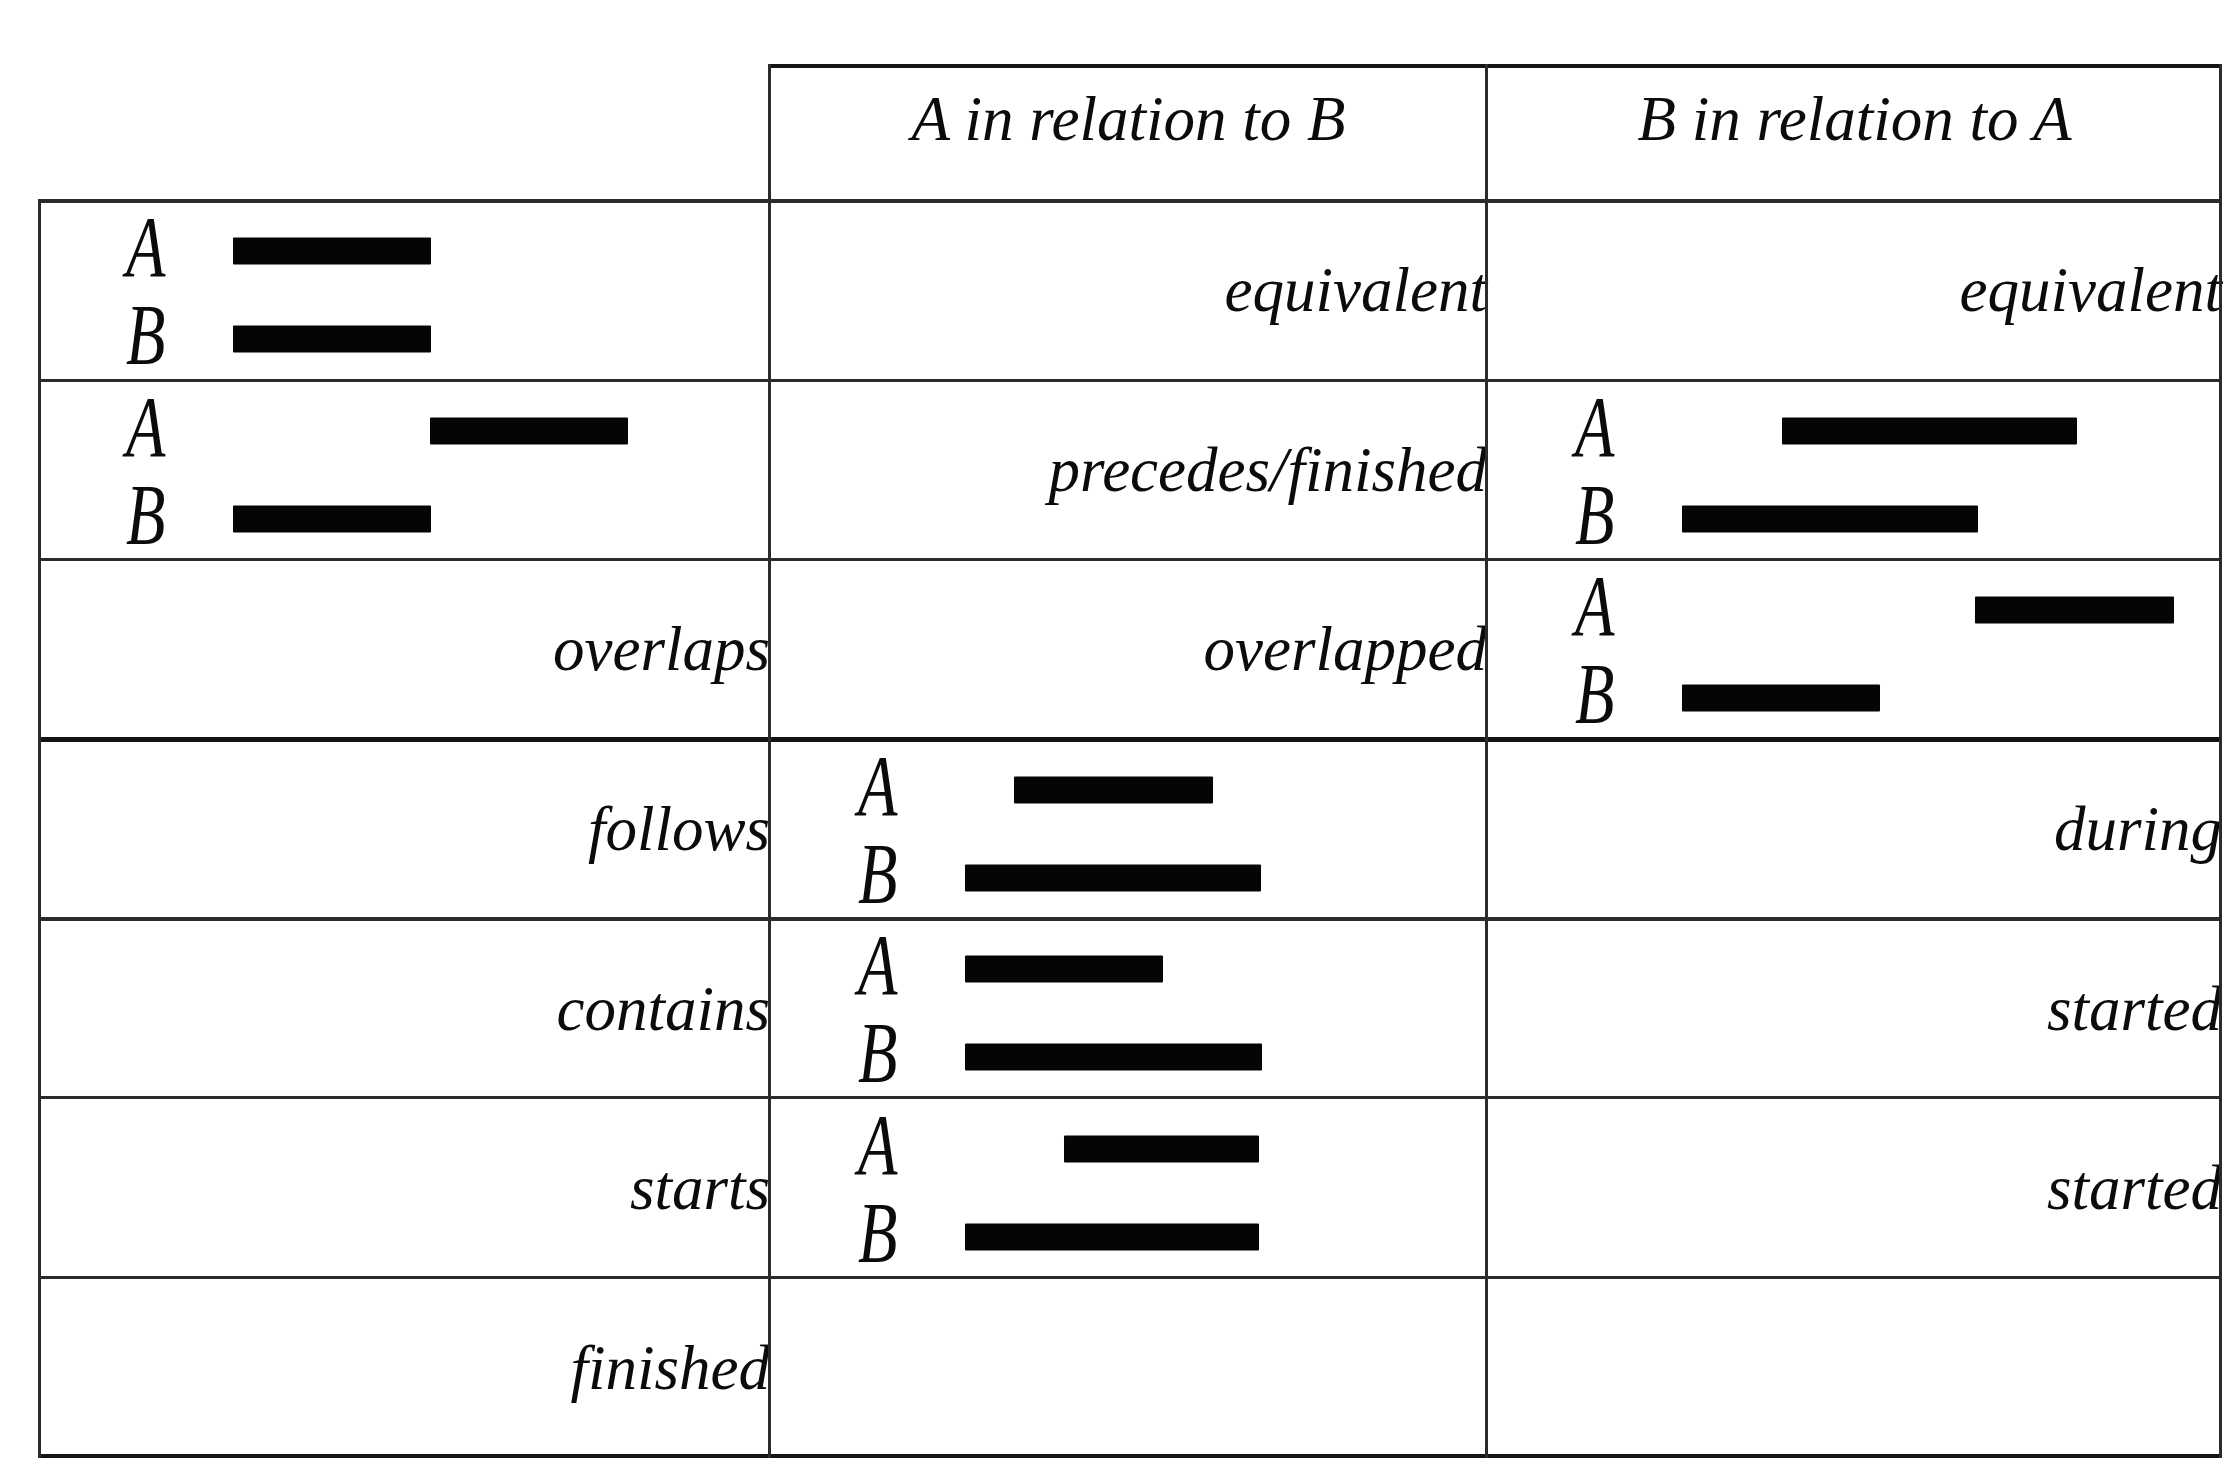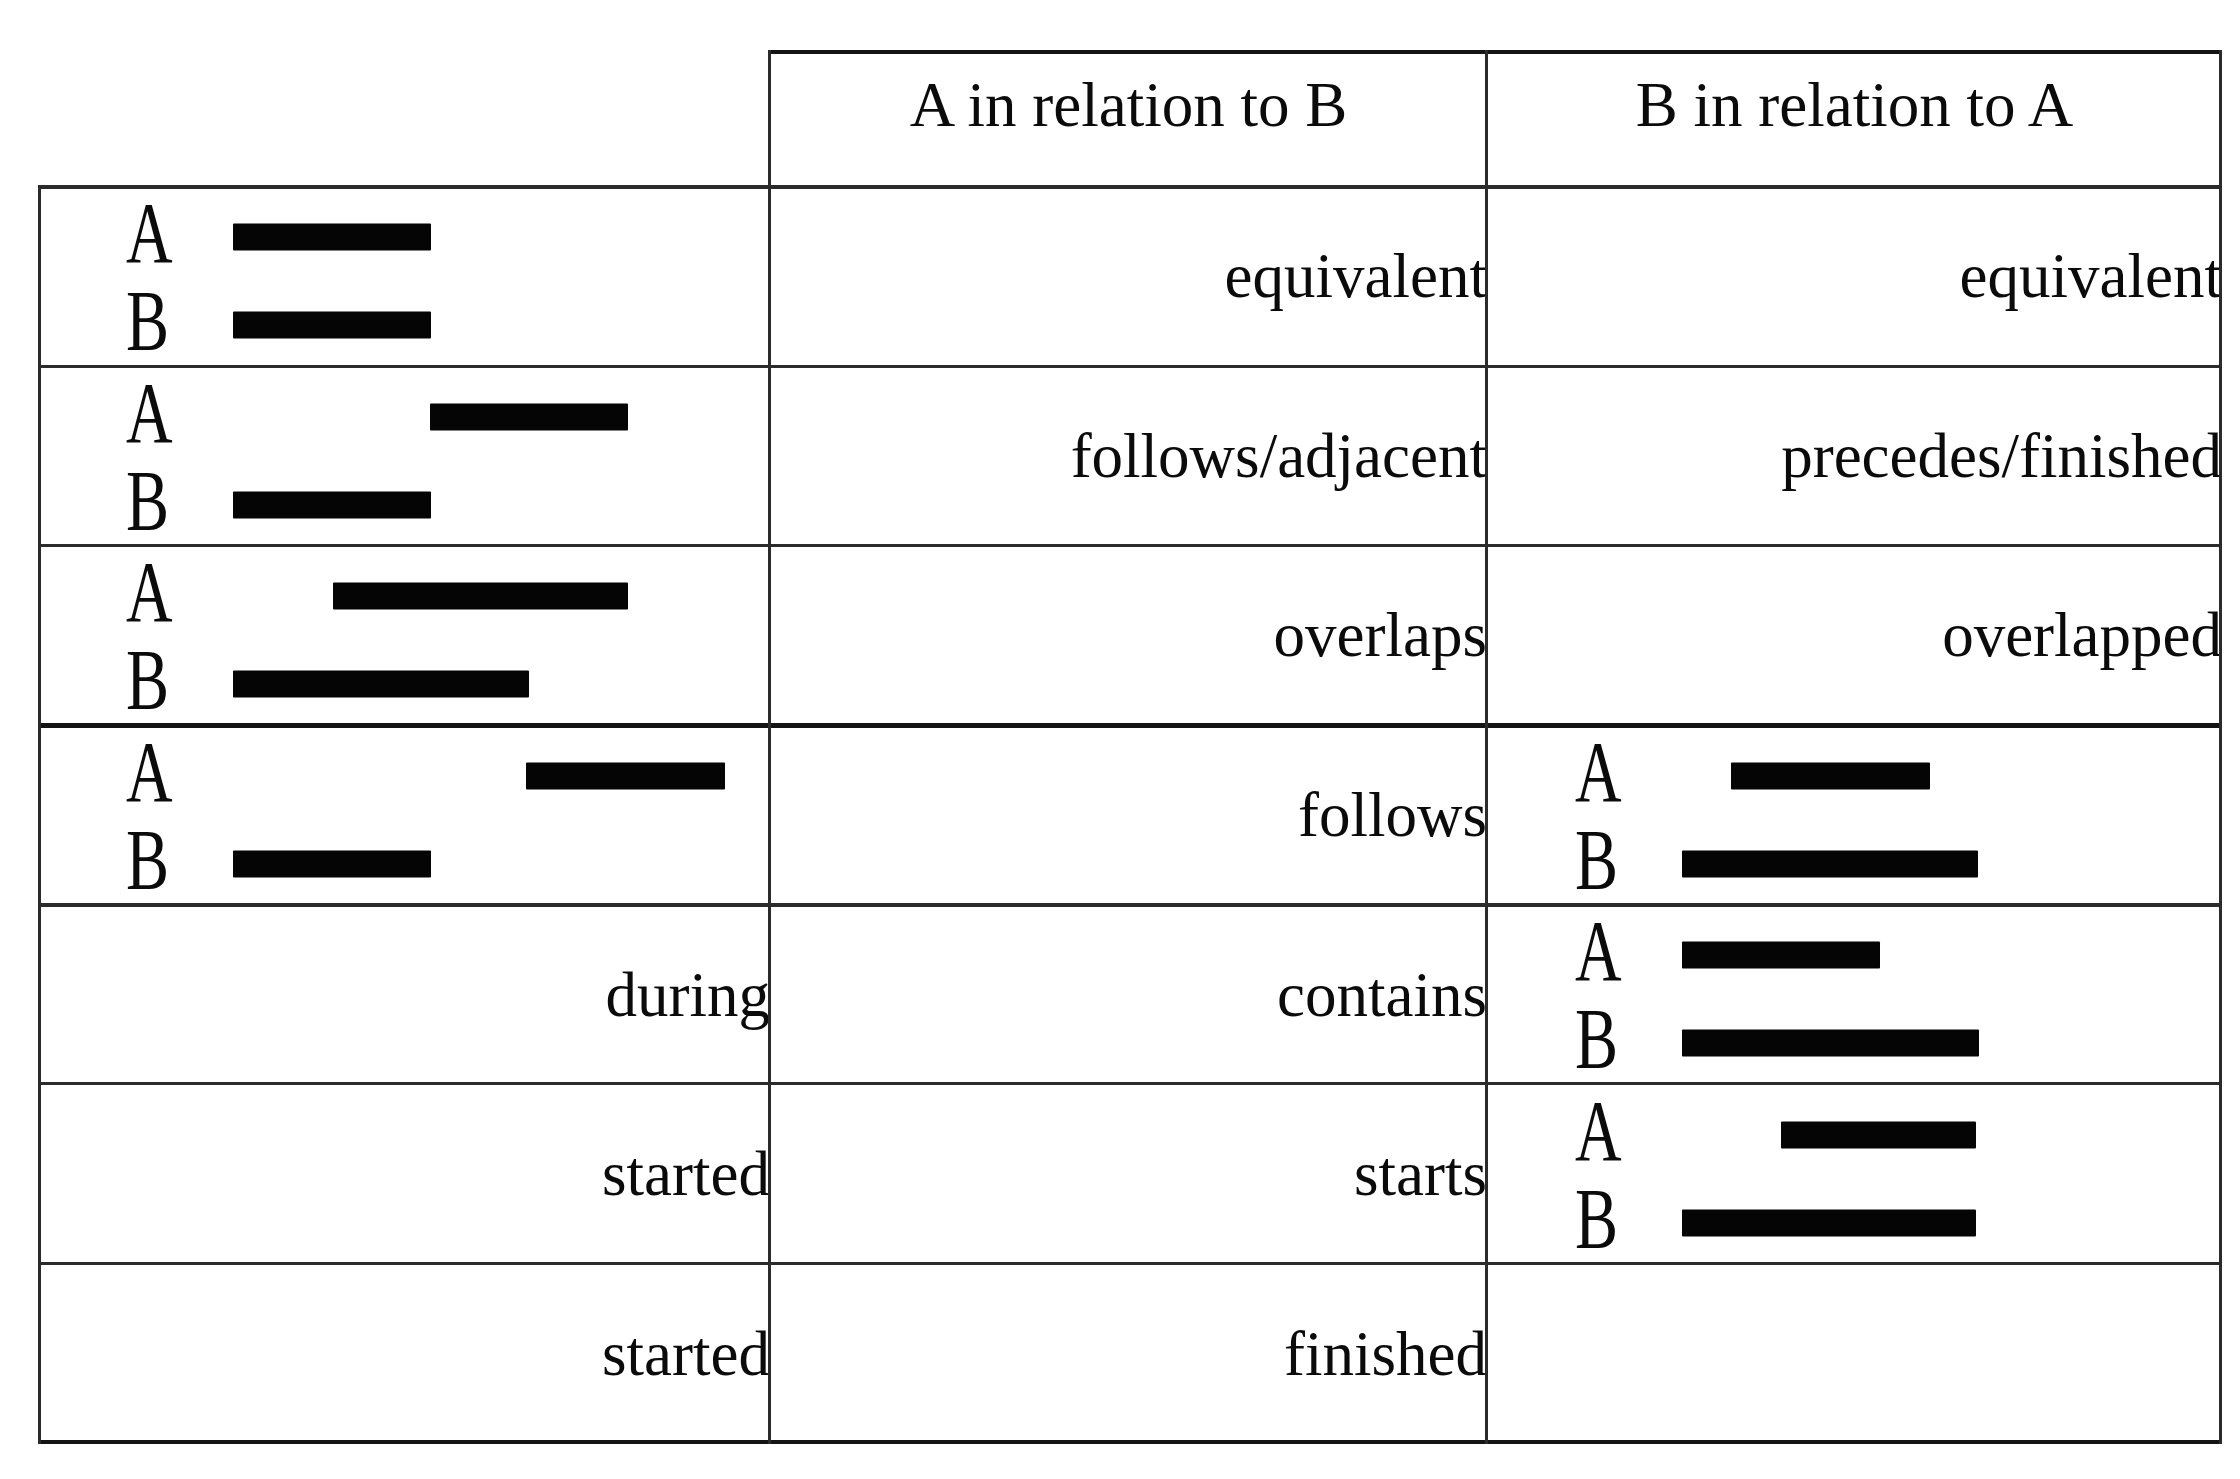--- a/index.html
+++ b/index.html
@@ -12,26 +12,27 @@
     width: 2240px;
     height: 1479px;
     background: #ffffff;
     overflow: hidden;
     font-family: "Liberation Serif", "DejaVu Serif", serif;
     color: #0b0b0b;
   }
   #tbl {
     position: absolute;
     left: 38px;
-    top: 50px;
+    top: 64px;
     width: 2184px;
     height: 1394px;
     display: grid;
     grid-template-columns: 732px 717px 735px;
     grid-template-rows: 137px repeat(7, 179.57px);
+    font-style: italic;
   }
   .hcell {
     display: flex;
     align-items: center;
     justify-content: center;
     font-size: 63px;
     line-height: 1;
     padding-bottom: 26px;
     box-sizing: border-box;
   }
@@ -113,23 +114,20 @@
     <div class="diagram">
       <div class="interval ivl-a">
         <span class="ivl-letter">A</span>
         <div class="bar" style="left: 392px; width: 198px; background: rgb(5, 5, 5);"></div>
       </div>
       <div class="interval ivl-b">
         <span class="ivl-letter">B</span>
         <div class="bar" style="left: 195px; width: 198px; background: rgb(5, 5, 5);"></div>
       </div>
     </div>
-    <div class="rel-cell">
-        <span>follows/adjacent</span>
-      </div>
     <div class="rel-cell">
         <span>precedes/finished</span>
       </div>
 
     <div class="diagram">
       <div class="interval ivl-a">
         <span class="ivl-letter">A</span>
         <div class="bar" style="left: 295px; width: 295px; background: rgb(5, 5, 5);"></div>
       </div>
       <div class="interval ivl-b">

